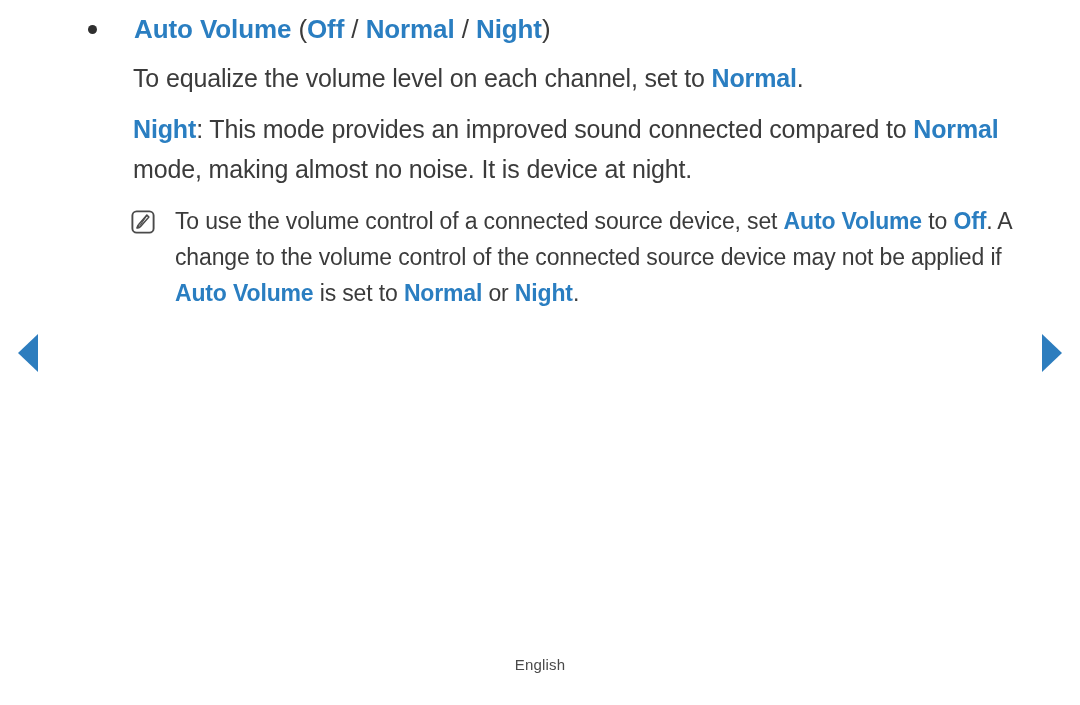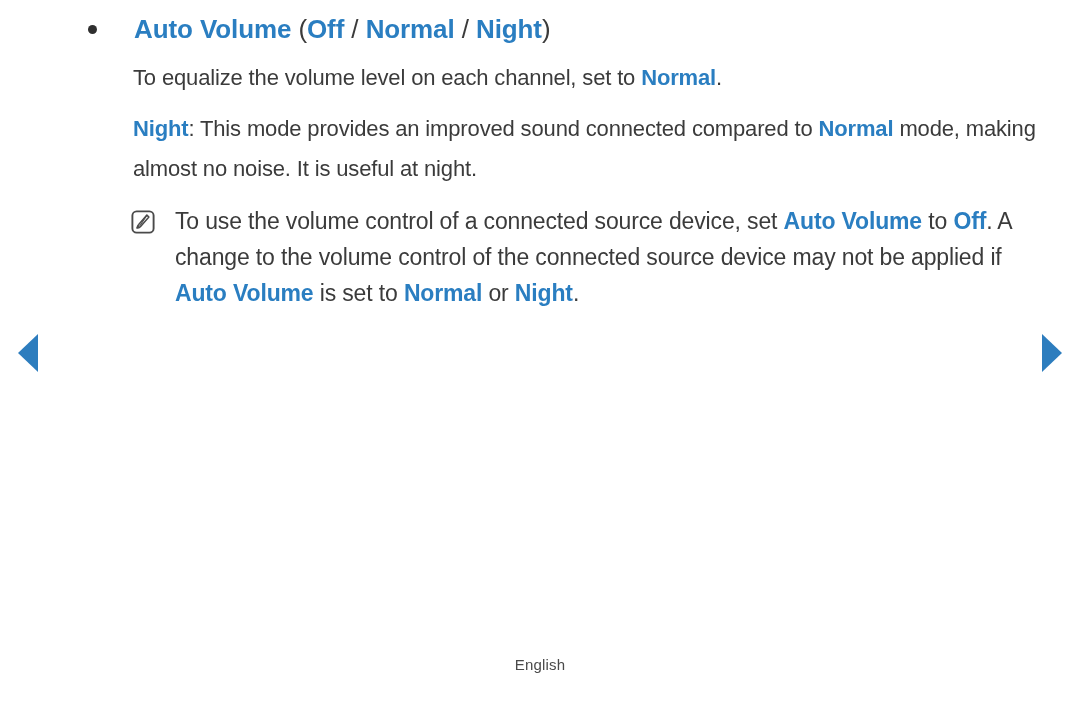--- a/index.html
+++ b/index.html
@@ -49,21 +49,21 @@
   }
   .bullet-text {
     flex: 1 1 auto;
     margin-left: 37px;
     font-size: 26px;
     letter-spacing: -0.1px;
   }
 
   
   .para {
-    font-size: 22px;
+    font-size: 25px;
     line-height: 40px;
     margin-left: 45px;
     margin-top: 8px;
     letter-spacing: -0.15px;
   }
   .para.tight {
     margin-top: 11px;
   }
 
   
@@ -147,21 +147,21 @@
       <div class="bullet-text">
         <span class="kw">Auto Volume</span><span class="plain"> (</span><span class="kw">Off</span><span class="plain"> / </span><span class="kw">Normal</span><span class="plain"> / </span><span class="kw">Night</span><span class="plain">)</span>
       </div>
     </div>
 
     <div class="para">
       <span class="plain">To equalize the volume level on each channel, set to </span><span class="kw">Normal</span><span class="plain">.</span>
     </div>
 
     <div class="para tight">
-      <span class="kw">Night</span><span class="plain">: This mode provides an improved sound connected compared to </span><span class="kw">Normal</span><span class="plain"> mode, making almost no noise. It is useful at night.</span>
+      <span class="kw">Night</span><span class="plain">: This mode provides an improved sound connected compared to </span><span class="kw">Normal</span><span class="plain"> mode, making almost no noise. It is device at night.</span>
     </div>
 
     <div class="note-block">
       <span class="note-icon">
         <svg viewBox="0 0 24 24" width="24" height="24" aria-hidden="true">
           <rect x="1.4" y="1.4" width="21.2" height="21.2" rx="4.2" ry="4.2" fill="none" stroke="#4a4a4a" stroke-width="1.9"></rect>
           <path d="M15.9 5.1 L17.9 7.1 L9.6 16.4 C8.8 17.3 7.8 17.9 6.8 18.0 L6.0 18.1 L6.2 17.3 C6.4 16.3 6.9 15.4 7.7 14.6 Z" fill="none" stroke="#4a4a4a" stroke-width="1.5" stroke-linejoin="round"></path>
           <path d="M15.9 5.1 L9.1 15.5" fill="none" stroke="#4a4a4a" stroke-width="1.1"></path>
           <path d="M6.2 17.3 L9.0 15.6" fill="none" stroke="#4a4a4a" stroke-width="1.1"></path>
         </svg>

